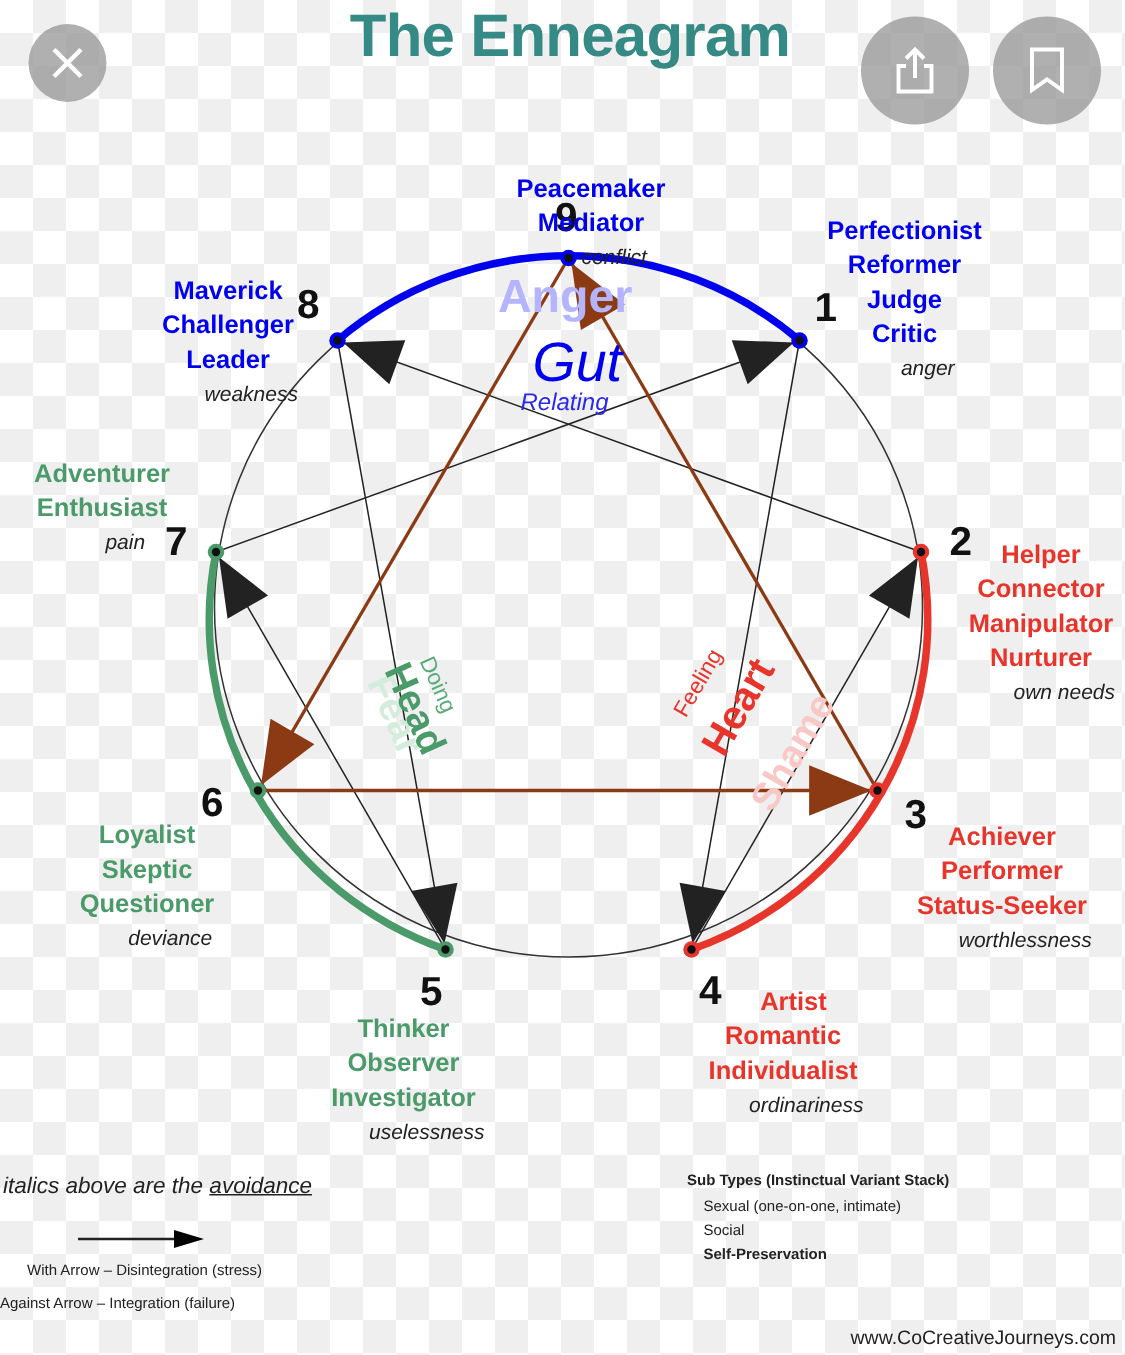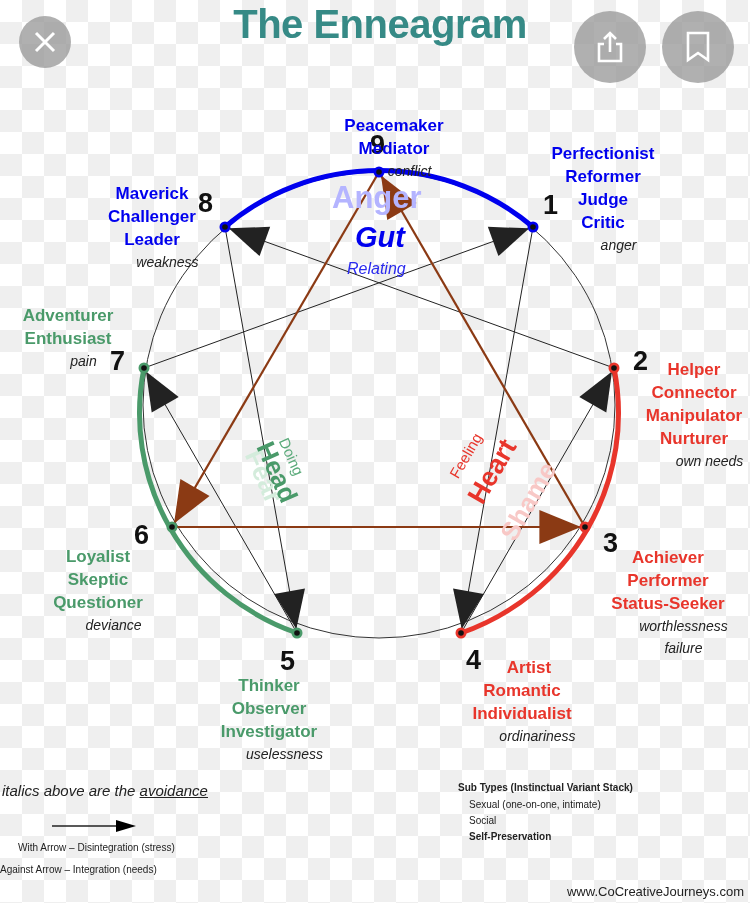--- a/index.html
+++ b/index.html
@@ -97,21 +97,21 @@
       <circle cx="144" cy="368" r="5.5" fill="#4a9a6a"></circle>
       <circle cx="144" cy="368" r="2.8" fill="#111"></circle>
       <circle cx="225" cy="227" r="5.5" fill="#0000ee"></circle>
       <circle cx="225" cy="227" r="2.8" fill="#111"></circle>
       <circle cx="379" cy="172" r="5.5" fill="#0000ee"></circle>
       <circle cx="379" cy="172" r="2.8" fill="#111"></circle>
     </g>
 </svg>
 
 <div class="rot" id="gut-emotion" style="left:332px;top:180px;font-size:31px;font-weight:bold;color:#b4b4ff;">Anger</div>
-<div class="rot" id="gut-name" style="left:355px;top:221px;font-size:29px;font-weight:bold;font-style:italic;color:#0000ee;">Gut</div>
+<div class="rot" id="gut-name" style="left:355px;top:221px;font-size:37px;font-weight:normal;font-style:italic;color:#0000ee;">Gut</div>
 <div class="rot" id="gut-mode" style="left:347px;top:260px;font-size:16px;font-style:italic;color:#2a2aee;">Relating</div>
 
 <div class="rot" style="left:236px;top:461px;font-size:26px;font-weight:bold;color:#d4ecdc;transform:rotate(66deg);">Fear</div>
 <div class="rot" style="left:234px;top:460px;font-size:26px;font-weight:bold;color:#4a9a6a;transform:rotate(66deg);transform-origin:0 0;left:278px;top:437px;">Head</div>
 <div class="rot" style="left:272px;top:448px;font-size:15px;color:#5aaa7a;transform:rotate(66deg);">Doing</div>
 
 <div class="rot" style="left:441px;top:447px;font-size:15px;color:#e8352b;transform:rotate(-60deg);">Feeling</div>
 <div class="rot" style="left:458px;top:456px;font-size:27px;font-weight:bold;color:#e8352b;transform:rotate(-60deg);">Heart</div>
 <div class="rot" style="left:486px;top:486px;font-size:26px;font-weight:bold;color:#f8c8c6;transform:rotate(-60deg);">Shame</div>
 
@@ -142,21 +142,20 @@
   <div>Connector</div>
   <div>Manipulator</div>
   <div>Nurturer</div>
   <div class="av">own needs</div>
 </div>
 <div class="lbl red" style="left:596px;width:144px;top:546px;">
   <div>Achiever</div>
   <div>Performer</div>
   <div>Status-Seeker</div>
   <div class="av">worthlessness</div>
-  <div class="av">failure</div>
 </div>
 <div class="lbl red" style="left:452px;width:140px;top:656px;">
   <div style="padding-left:14px;">Artist</div>
   <div>Romantic</div>
   <div>Individualist</div>
   <div class="av">ordinariness</div>
 </div>
 <div class="lbl green" style="left:199px;width:140px;top:674px;">
   <div>Thinker</div>
   <div>Observer</div>
@@ -180,20 +179,20 @@
   <div>Leader</div>
   <div class="av">weakness</div>
 </div>
 
 <div id="legend-italic" class="abs"><span>italics above are the </span><u>avoidance</u></div>
 <svg class="abs" style="left:52px;top:818px;" width="86" height="16">
   <line x1="0" y1="8" x2="68" y2="8" stroke="#222" stroke-width="1.6"></line>
   <path d="M64 2 L84 8 L64 14 Z" fill="#000"></path>
 </svg>
 <div class="small" style="left:18px;top:842px;">With Arrow – Disintegration (stress)</div>
-<div class="small" style="left:0px;top:864px;">Against Arrow – Integration (needs)</div>
+<div class="small" style="left:0px;top:864px;">Against Arrow – Integration (failure)</div>
 
 <div class="small" style="left:458px;top:782px;font-weight:bold;">Sub Types (Instinctual Variant Stack)</div>
 <div class="small" style="left:469px;top:799px;">Sexual (one-on-one, intimate)</div>
 <div class="small" style="left:469px;top:815px;">Social</div>
 <div class="small" style="left:469px;top:831px;font-weight:bold;">Self-Preservation</div>
 
 <div id="footer" class="small">www.CoCreativeJourneys.com</div>
 
 </body></html>

